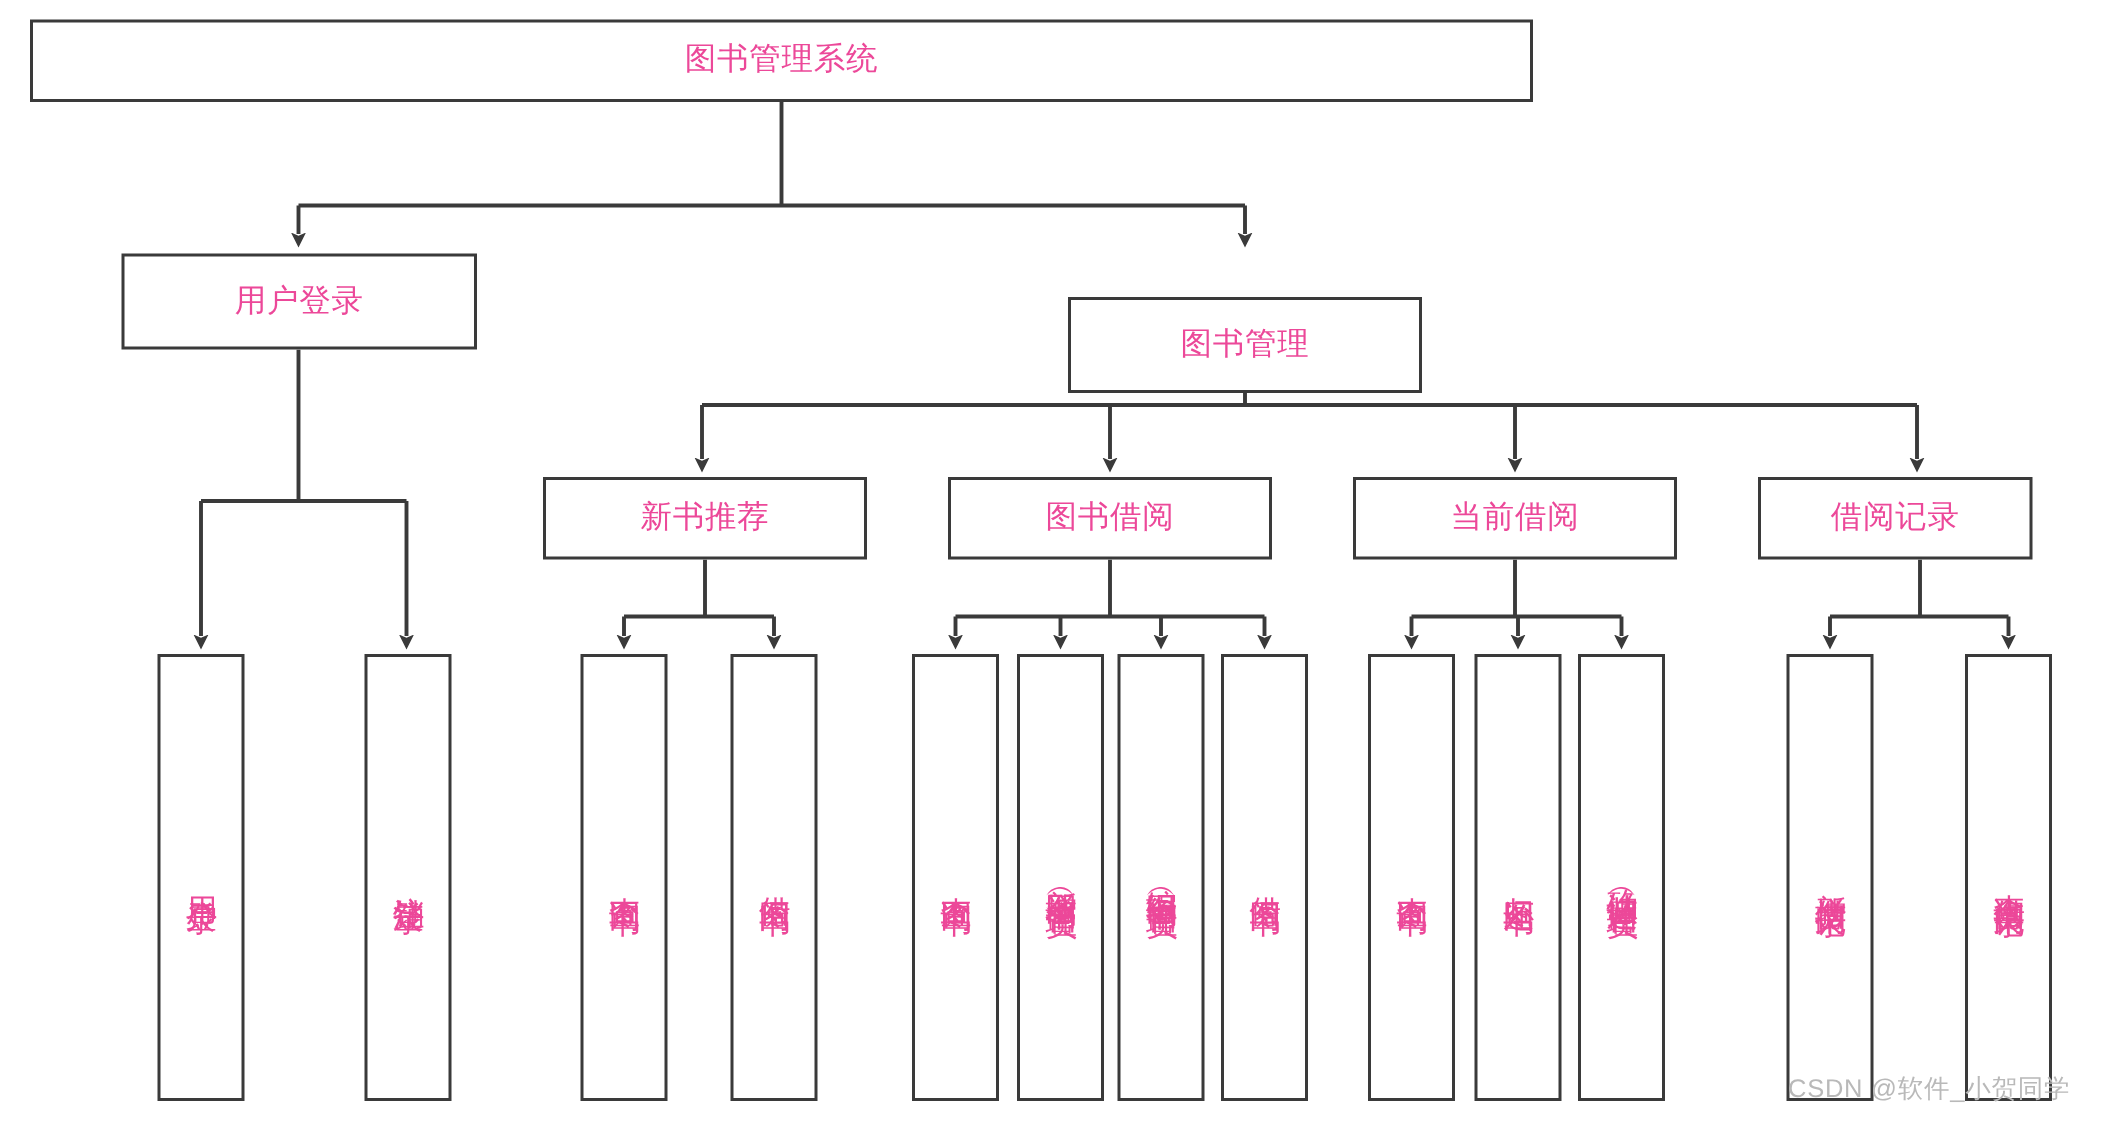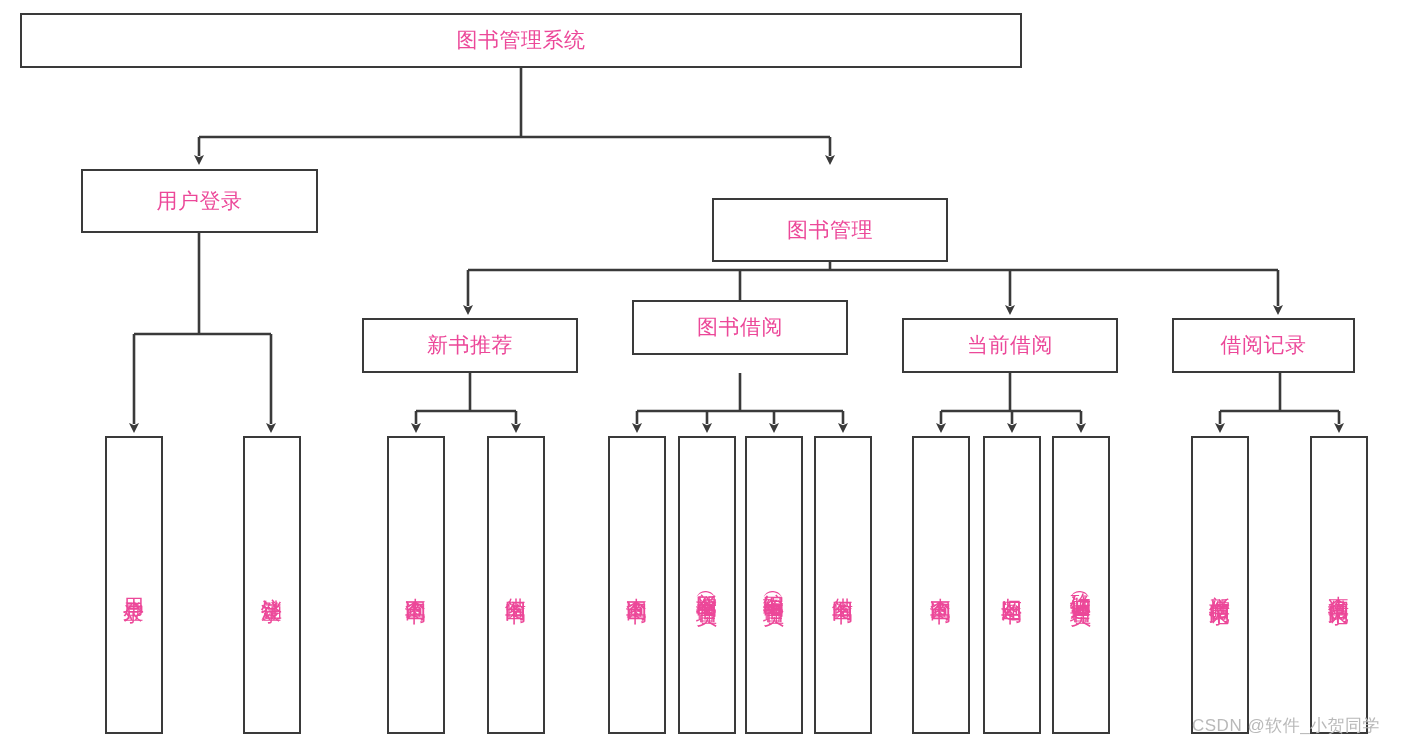--- a/index.html
+++ b/index.html
@@ -128,21 +128,21 @@
   <div class="node horiz" style="left: 81px; top: 169px; width: 237px; height: 64px;">
     <span class="node-label">用户登录</span>
   </div>
   <div class="node horiz" style="left: 712px; top: 169px; width: 236px; height: 64px; margin-top: 29px;">
     <span class="node-label">图书管理</span>
   </div>
 
   <div class="node horiz" style="left: 362px; top: 318px; width: 216px; height: 55px;">
     <span class="node-label">新书推荐</span>
   </div>
-  <div class="node horiz" style="left: 632px; top: 300px; width: 216px; height: 55px;">
+  <div class="node horiz" style="left: 632px; top: 318px; width: 216px; height: 55px;">
     <span class="node-label">图书借阅</span>
   </div>
   <div class="node horiz" style="left: 902px; top: 318px; width: 216px; height: 55px;">
     <span class="node-label">当前借阅</span>
   </div>
   <div class="node horiz" style="left: 1172px; top: 318px; width: 183px; height: 55px;">
     <span class="node-label">借阅记录</span>
   </div>
 
   <div class="node vert" style="left: 105px; top: 436px; width: 58px; height: 298px;">

